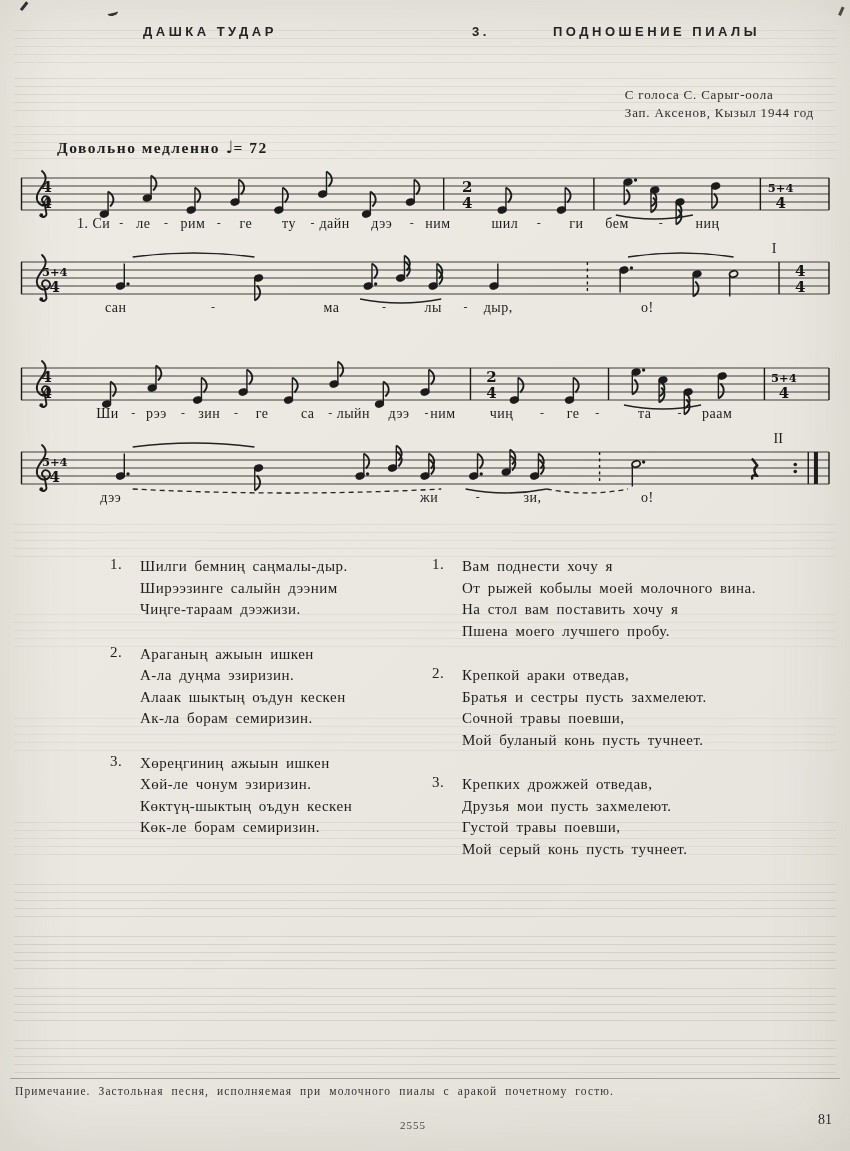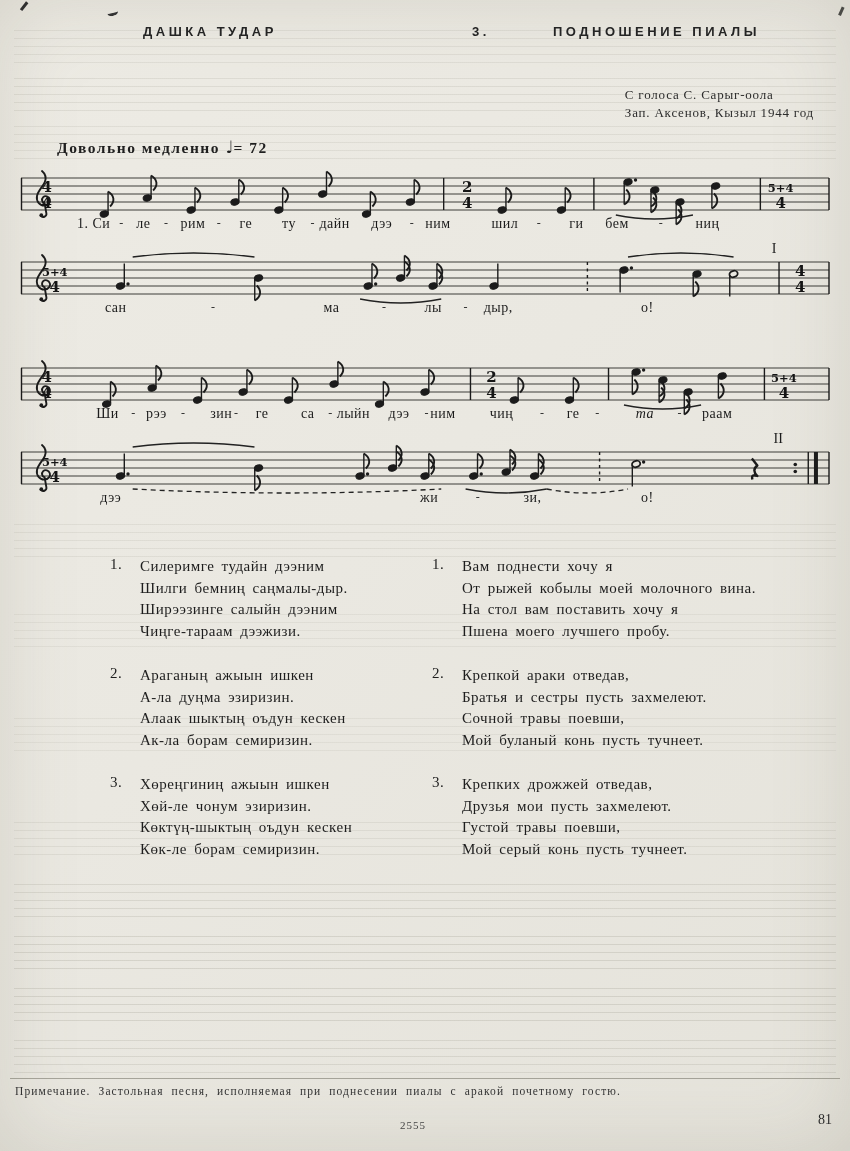--- a/index.html
+++ b/index.html
@@ -406,34 +406,34 @@
           <ellipse cx="703.192" cy="22" rx="4.2" ry="3.1" transform="rotate(-18 703.192 22)" fill="#1b1b1b" stroke="#1b1b1b" stroke-width="1"></ellipse>
           <line x1="699.392" x2="699.392" y1="23" y2="44.5" class="stem"></line>
           <path d="M699.392,44.5 C705.892,40.5 706.392,34.5 701.392,29.5" fill="none" stroke="#1b1b1b" stroke-width="1.9"></path>
         </g>
       </svg>
       <div class="lyrics">
         <span class="syl" style="left: 11%;">Ши</span>
         <span class="syl dash" style="left: 14.2%;">-</span>
         <span class="syl" style="left: 17%;">рээ</span>
         <span class="syl dash" style="left: 20.3%;">-</span>
-        <span class="syl" style="left: 23.5%; margin-left: 12px;">зин</span>
+        <span class="syl" style="left: 23.5%;">зин</span>
         <span class="syl dash" style="left: 26.8%;">-</span>
         <span class="syl" style="left: 30%;">ге</span>
         <span class="syl" style="left: 35.6%;">са</span>
         <span class="syl dash" style="left: 38.4%;">-</span>
         <span class="syl" style="left: 41.2%;">лыйн</span>
         <span class="syl" style="left: 46.8%;">дээ</span>
         <span class="syl dash" style="left: 50.2%;">-</span>
         <span class="syl" style="left: 52.2%;">ним</span>
         <span class="syl" style="left: 59.4%;">чиң</span>
         <span class="syl dash" style="left: 64.4%;">-</span>
         <span class="syl" style="left: 68.2%;">ге</span>
         <span class="syl dash" style="left: 71.2%;">-</span>
-        <span class="syl" style="left: 77%; font-style: italic;">та</span>
+        <span class="syl" style="left: 77%;">та</span>
         <span class="syl dash" style="left: 81.3%;">-</span>
         <span class="syl" style="left: 85.9%;">раам</span>
       </div>
     </div>
   <div class="system" id="sys4">
       <svg viewBox="0 0 812 64" class="staff-svg">
         <line x1="2" x2="810" y1="14" y2="14" class="sl"></line>
         <line x1="2" x2="810" y1="22" y2="22" class="sl"></line>
         <line x1="2" x2="810" y1="30" y2="30" class="sl"></line>
         <line x1="2" x2="810" y1="38" y2="38" class="sl"></line>
@@ -521,21 +521,20 @@
         <span class="syl dash" style="left: 56.5%;">-</span>
         <span class="syl" style="left: 63.2%;">зи,</span>
         <span class="syl" style="left: 77.3%;">о!</span>
       </div>
     </div>
 
   <div class="verses-col" id="verses-col-left">
       <div class="verse">
         <span class="vnum">1.</span>
         <div class="vlines">
-          <div class="vline">Силеримге тудайн дээним</div>
           <div class="vline">Шилги бемниң саңмалы-дыр.</div>
           <div class="vline">Ширээзинге салыйн дээним</div>
           <div class="vline">Чиңге-тараам дээжизи.</div>
         </div>
       </div>
       <div class="verse">
         <span class="vnum">2.</span>
         <div class="vlines">
           <div class="vline">Араганың ажыын ишкен</div>
           <div class="vline">А-ла дуңма эзиризин.</div>
@@ -576,16 +575,16 @@
         <span class="vnum">3.</span>
         <div class="vlines">
           <div class="vline">Крепких дрожжей отведав,</div>
           <div class="vline">Друзья мои пусть захмелеют.</div>
           <div class="vline">Густой травы поевши,</div>
           <div class="vline">Мой серый конь пусть тучнеет.</div>
         </div>
       </div>
     </div>
 
-  <div class="footnote">Примечание. Застольная песня, исполняемая при поднесении пиалы с аракой почетному гостю.</div>
+  <div class="footnote">Примечание. Застольная песня, исполняемая при молочного пиалы с аракой почетному гостю.</div>
   <div class="plate">2555</div>
   <div class="pageno">81</div>
 </div>
 
 </body></html>

